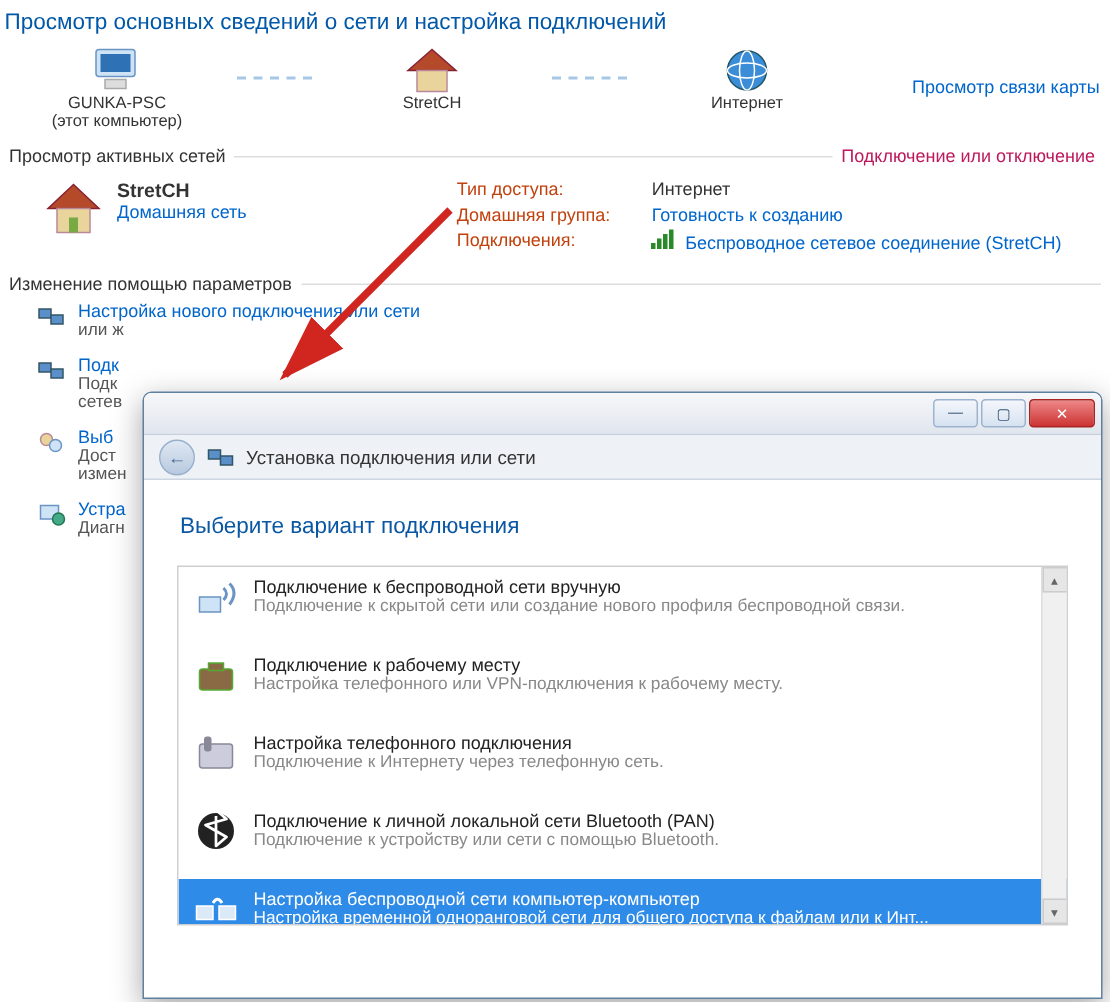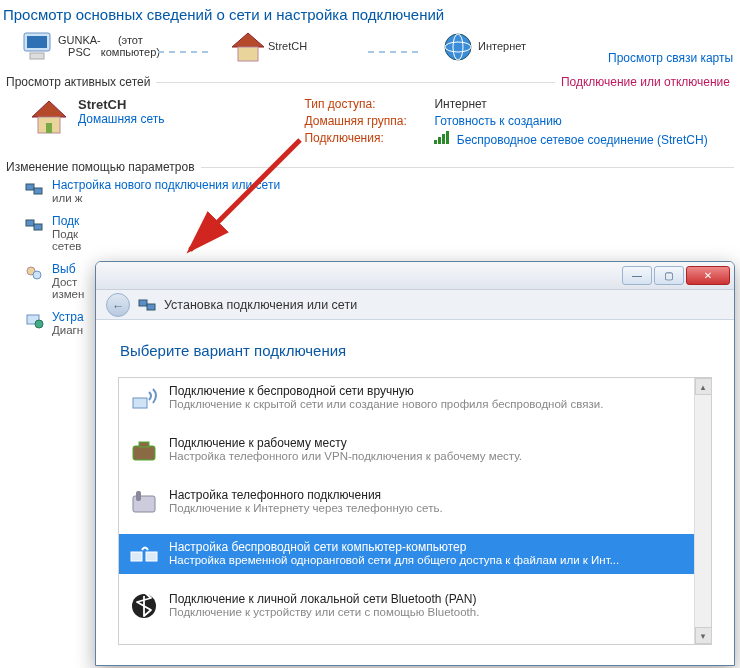--- a/index.html
+++ b/index.html
@@ -24,21 +24,21 @@
 
   .map-row {
     display: flex;
     align-items: flex-start;
     gap: 20px;
     margin: 6px 0 10px 18px;
     position: relative;
   }
   .map-node {
     display: flex;
-    flex-direction: row;
+    flex-direction: column;
     align-items: center;
     width: 120px;
     text-align: center;
     font-size: 11px;
   }
   .map-dash {
     border-top: 2px dashed #a7c7e6;
     width: 50px;
     height: 1px;
     margin-top: 22px;
@@ -144,21 +144,21 @@
     width: 24px; height: 24px; border-radius: 50%;
     background: linear-gradient(#dfe8f3,#b8c9df);
     border:1px solid #98b0cc;
     display:flex; align-items:center; justify-content:center;
     color:#4a6a90; cursor:default;
   }
   .wiz-body { padding: 16px 22px 10px 22px; }
   .wiz-heading { color:#0a57a4; font-size:15px; margin: 6px 0 18px 2px; }
   .option-list {
     border: 1px solid #cfcfcf;
-    height: 268px;
+    height: 240px;
     position: relative;
     overflow: hidden;
   }
   .opt {
     display: flex;
     align-items: flex-start;
     gap: 10px;
     padding: 6px 28px 6px 10px;
     cursor: pointer;
   }
@@ -404,46 +404,46 @@
               <rect x="4" y="8" width="22" height="16" rx="2" fill="#ccd" stroke="#889"></rect>
               <rect x="7" y="3" width="5" height="10" rx="2" fill="#889"></rect>
             </svg>
         </span>
         <div>
           <div class="opt-title">Настройка телефонного подключения</div>
           <div class="opt-desc">Подключение к Интернету через телефонную сеть.</div>
         </div>
       </div>
 
+      <div class="opt">
+        <span class="opt-icon ic-bt">
+          <svg>
+              <circle cx="15" cy="14" r="12" fill="#222"></circle>
+              <path d="M15 4 v20 l7-6 -14-8 14-4 -7-6" fill="none" stroke="#fff" stroke-width="1.8" stroke-linejoin="round"></path>
+            </svg>
+        </span>
+        <div>
+          <div class="opt-title">Подключение к личной локальной сети Bluetooth (PAN)</div>
+          <div class="opt-desc">Подключение к устройству или сети с помощью Bluetooth.</div>
+        </div>
+      </div>
+
       <div class="opt selected">
         <span class="opt-icon">
           <svg>
               <rect x="2" y="12" width="11" height="9" fill="#dceaf8" stroke="#fff"></rect>
               <rect x="17" y="12" width="11" height="9" fill="#dceaf8" stroke="#fff"></rect>
               <path d="M13 10 q3 -5 6 0" fill="none" stroke="#fff" stroke-width="2"></path>
             </svg>
         </span>
         <div>
           <div class="opt-title">Настройка беспроводной сети компьютер-компьютер</div>
           <div class="opt-desc">Настройка временной одноранговой сети для общего доступа к файлам или к Инт...</div>
         </div>
       </div>
 
-      <div class="opt">
-        <span class="opt-icon ic-bt">
-          <svg>
-              <circle cx="15" cy="14" r="12" fill="#222"></circle>
-              <path d="M15 4 v20 l7-6 -14-8 14-4 -7-6" fill="none" stroke="#fff" stroke-width="1.8" stroke-linejoin="round"></path>
-            </svg>
-        </span>
-        <div>
-          <div class="opt-title">Подключение к личной локальной сети Bluetooth (PAN)</div>
-          <div class="opt-desc">Подключение к устройству или сети с помощью Bluetooth.</div>
-        </div>
-      </div>
-
       <div class="scrollbar">
         <div class="scroll-btn">▴</div>
         <div class="scroll-btn">▾</div>
       </div>
     </div>
   </div>
 </div>
 
 </body></html>

